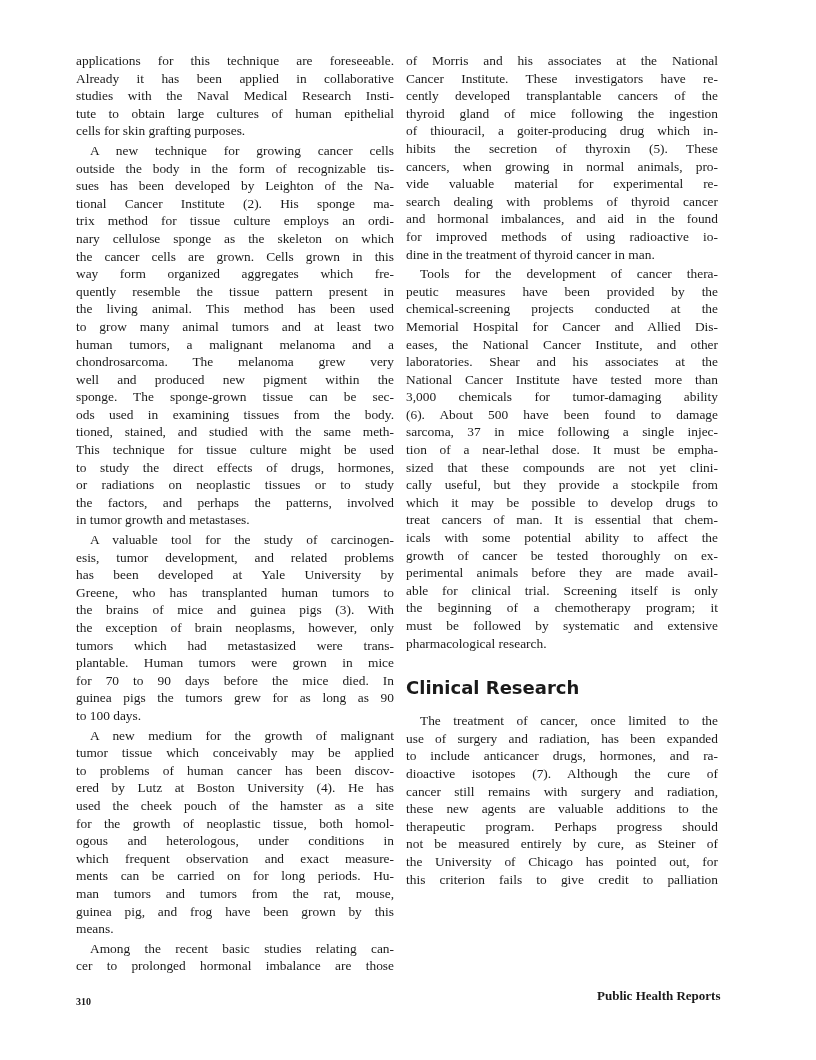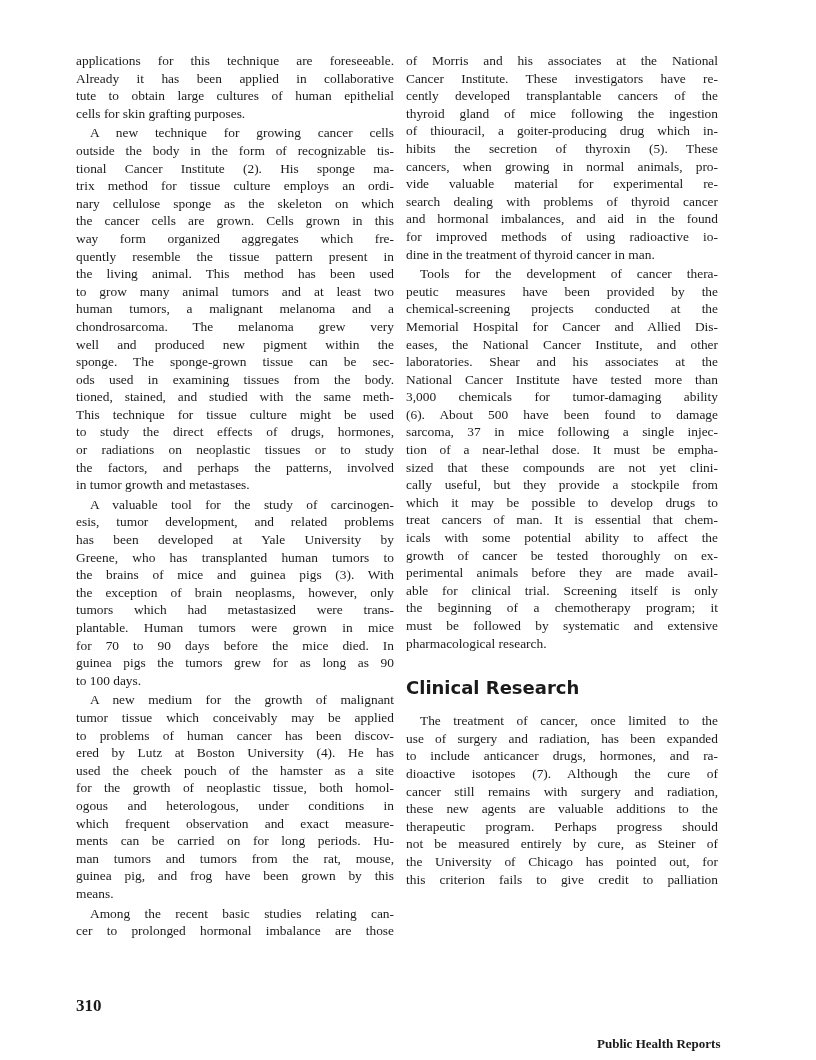--- a/index.html
+++ b/index.html
@@ -9,38 +9,40 @@
   #col-left { left: 76px; width: 318px; }
   #col-right { left: 406px; width: 312px; }
   .line { display: block; height: 17.6px; line-height: 17.6px; font-size: 13.4px;
           text-align: justify; text-align-last: justify; white-space: nowrap;
           font-family: "Liberation Serif", "DejaVu Serif", serif; }
   .line.last { text-align-last: left; }
   .line.indent { text-indent: 14px; }
   .para { margin: 0 0 2px 0; }
   .heading { font-family: "DejaVu Sans", "Liberation Sans", sans-serif; font-weight: bold;
              font-size: 18px; height: 20px; line-height: 20px; margin: 26px 0 14px 0; }
-  #page-number { position: absolute; left: 76px; top: 996px; font-weight: bold; font-size: 17px;
+  #page-number { position: absolute; left: 76px; top: 996px; font-weight: bold; font-size: 10px;
                  font-family: "Liberation Serif", serif; }
   #journal-name { position: absolute; left: 597px; top: 988px; font-weight: bold; font-size: 13px;
-                  font-family: "Liberation Serif", serif; margin-top: 48px; }
+                  font-family: "Liberation Serif", serif; }
 </style>
 </head>
 <body>
 
 <div id="col-left" class="col">
     <div class="para">
       <span class="line">applications for this technique are foreseeable.</span>
       <span class="line">Already it has been applied in collaborative</span>
+      <span class="line">studies with the Naval Medical Research Insti-</span>
       <span class="line">tute to obtain large cultures of human epithelial</span>
       <span class="line last">cells for skin grafting purposes.</span>
     </div>
     <div class="para">
       <span class="line indent">A new technique for growing cancer cells</span>
       <span class="line">outside the body in the form of recognizable tis-</span>
+      <span class="line">sues has been developed by Leighton of the Na-</span>
       <span class="line">tional Cancer Institute (2). His sponge ma-</span>
       <span class="line">trix method for tissue culture employs an ordi-</span>
       <span class="line">nary cellulose sponge as the skeleton on which</span>
       <span class="line">the cancer cells are grown. Cells grown in this</span>
       <span class="line">way form organized aggregates which fre-</span>
       <span class="line">quently resemble the tissue pattern present in</span>
       <span class="line">the living animal. This method has been used</span>
       <span class="line">to grow many animal tumors and at least two</span>
       <span class="line">human tumors, a malignant melanoma and a</span>
       <span class="line">chondrosarcoma. The melanoma grew very</span>

